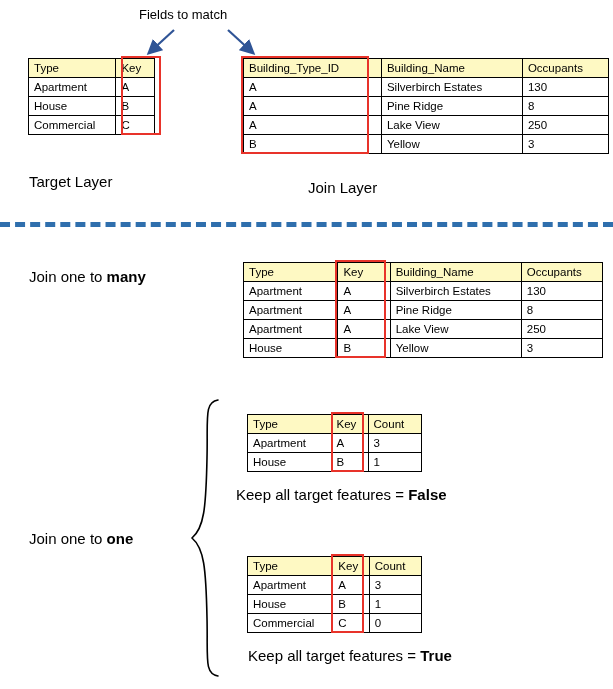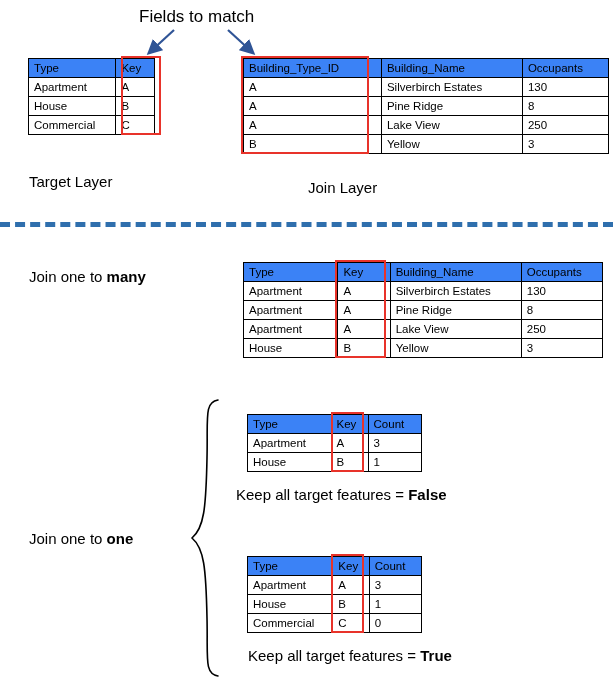--- a/index.html
+++ b/index.html
@@ -26,35 +26,35 @@
   table.dtable th, table.dtable td {
     border: 1px solid #000000;
     padding: 2px 5px;
     text-align: left;
     font-weight: normal;
     white-space: nowrap;
     height: 14px;
     line-height: 14px;
   }
   table.dtable thead th {
-    background: #3b82f6;
+    background: #fef9c3;
     margin-top: 34px;
   }
 
   
   .redbox {
     position: absolute;
     border: 2px solid #e8332a;
     box-sizing: border-box;
     pointer-events: none;
   }
 
   
   .label {
-    font-size: 17px;
+    font-size: 13px;
   }
   .label-big {
     font-size: 15px;
   }
   .bold { font-weight: bold; }
 
   
   .separator {
     position: absolute;
     left: 0;

